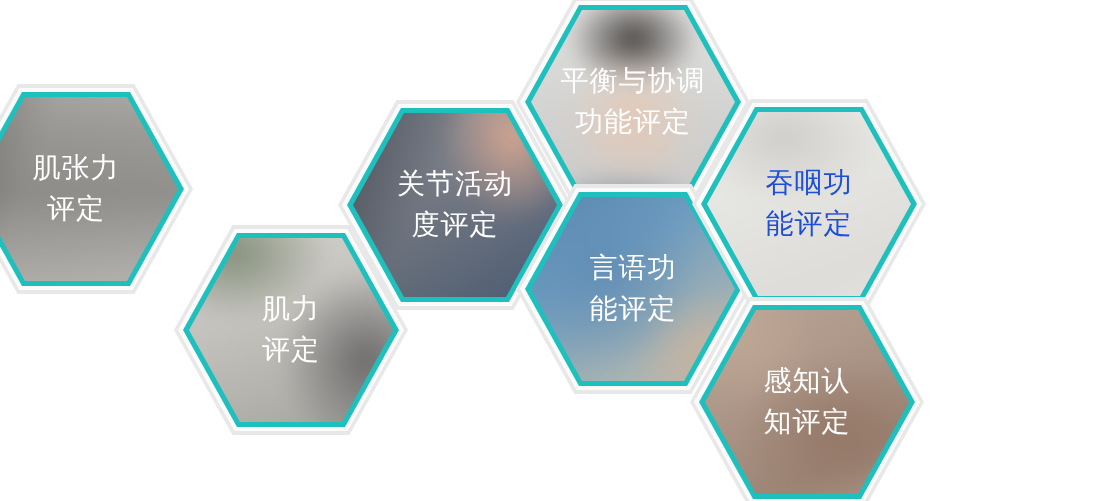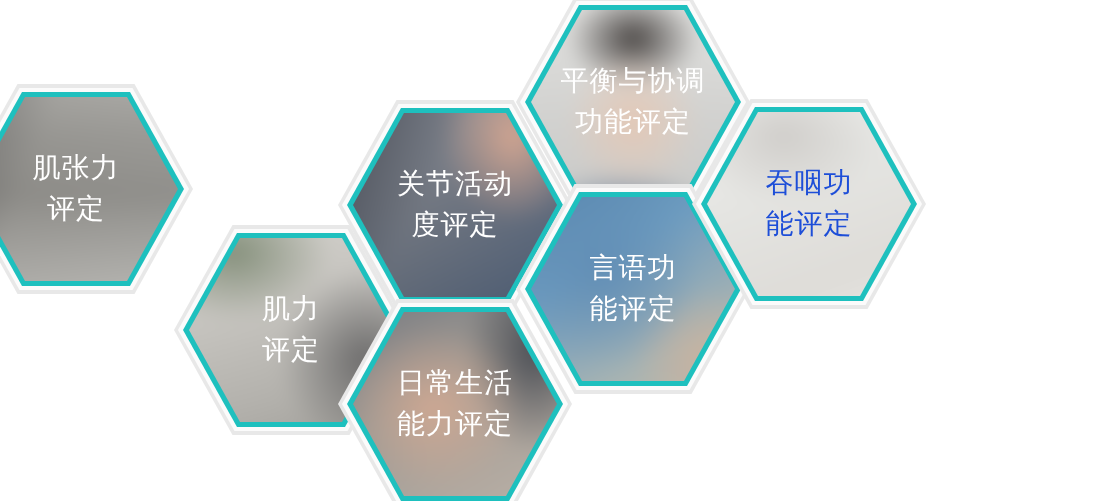--- a/index.html
+++ b/index.html
@@ -169,30 +169,20 @@
     <div class="hex" style="left: 347px; top: 108px;">
       <div class="halo" style="background: rgb(232, 232, 232);"></div>
       <div class="halo2"></div>
       <div class="border" style="background: rgb(30, 192, 190);"></div>
       <div class="fill">
         <div class="photo ph-arm"></div>
       </div>
       <div class="label light">关节活动
 度评定</div>
     </div>
-    <div class="hex" style="left: 347px; top: 307px;">
-      <div class="halo" style="background: rgb(232, 232, 232);"></div>
-      <div class="halo2"></div>
-      <div class="border" style="background: rgb(30, 192, 190);"></div>
-      <div class="fill">
-        <div class="photo ph-hands"></div>
-      </div>
-      <div class="label light">日常生活
-能力评定</div>
-    </div>
     <div class="hex" style="left: 525px; top: 5px;">
       <div class="halo" style="background: rgb(232, 232, 232);"></div>
       <div class="halo2"></div>
       <div class="border" style="background: rgb(30, 192, 190);"></div>
       <div class="fill">
         <div class="photo ph-portrait"></div>
       </div>
       <div class="label light">平衡与协调
 功能评定</div>
     </div>
@@ -209,13 +199,23 @@
     <div class="hex" style="left: 701px; top: 107px;">
       <div class="halo" style="background: rgb(232, 232, 232);"></div>
       <div class="halo2"></div>
       <div class="border" style="background: rgb(30, 192, 190);"></div>
       <div class="fill">
         <div class="photo ph-white"></div>
       </div>
       <div class="label dark">吞咽功
 能评定</div>
     </div>
+    <div class="hex" style="left: 699px; top: 305px;">
+      <div class="halo" style="background: rgb(232, 232, 232);"></div>
+      <div class="halo2"></div>
+      <div class="border" style="background: rgb(30, 192, 190);"></div>
+      <div class="fill">
+        <div class="photo ph-tan"></div>
+      </div>
+      <div class="label light">感知认
+知评定</div>
+    </div>
   </div>
 
 </body></html>

